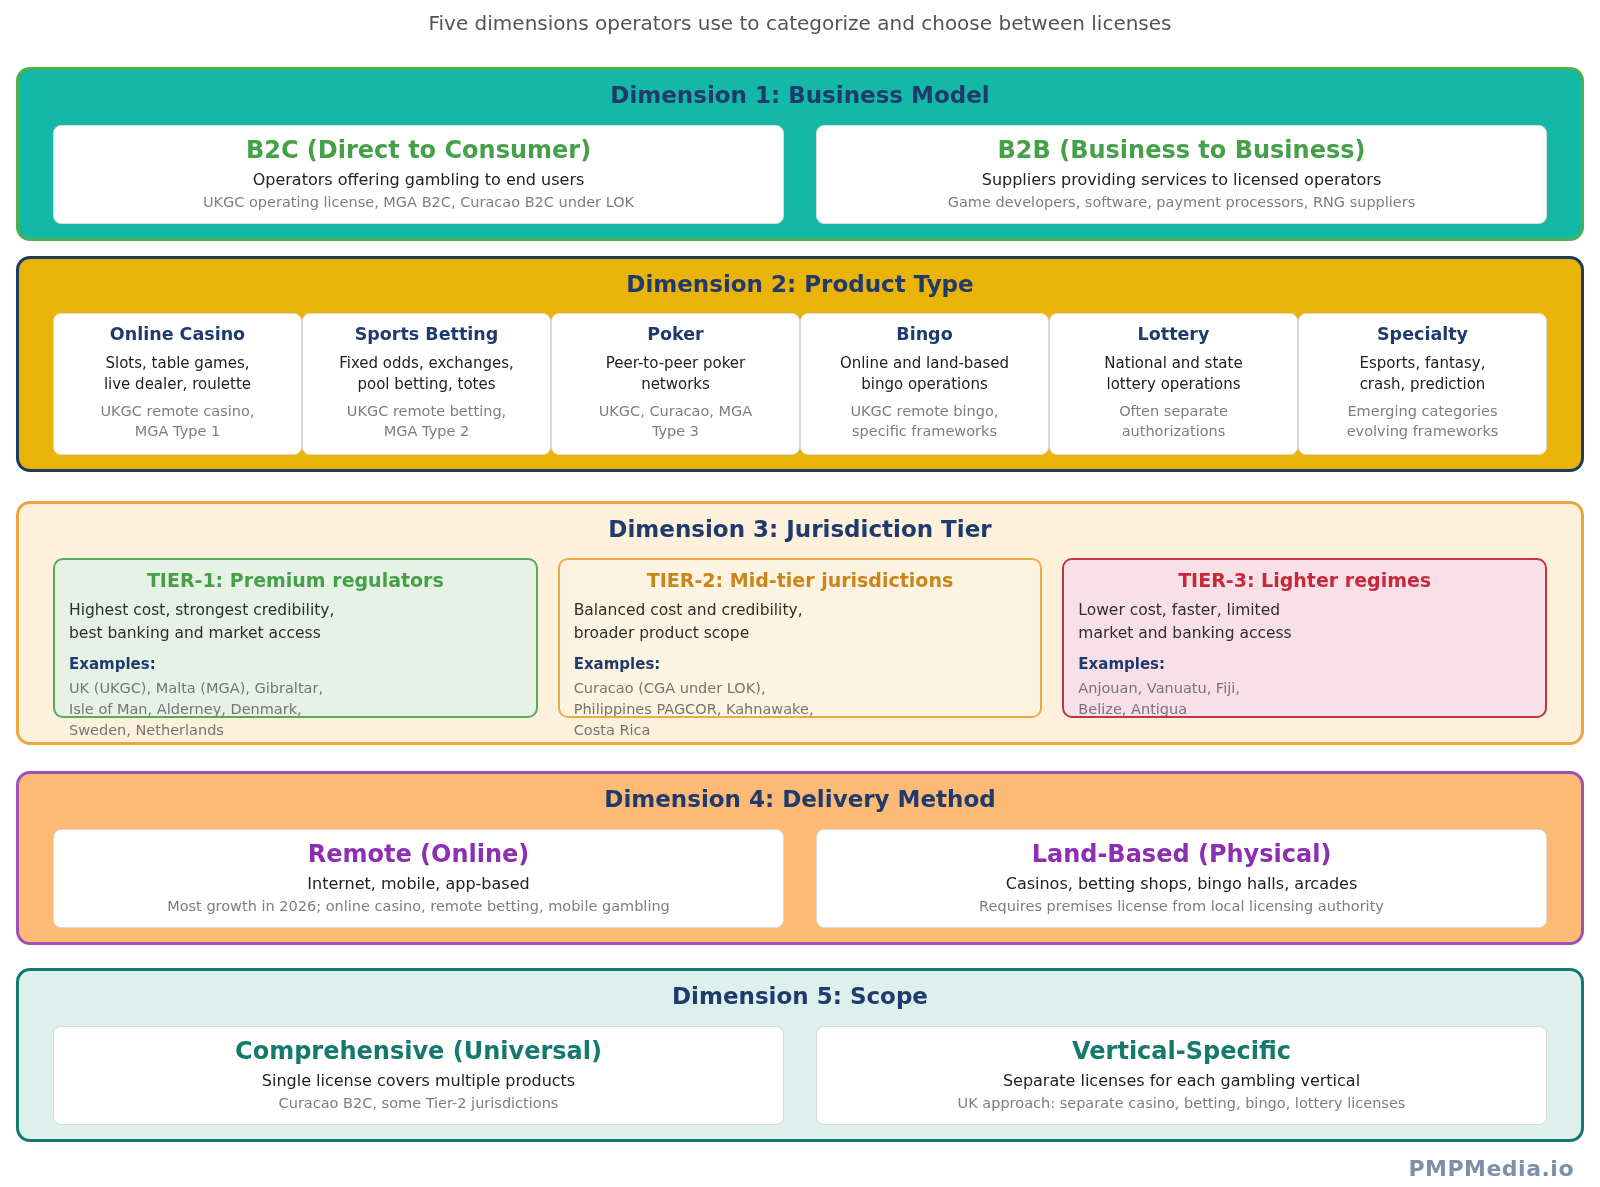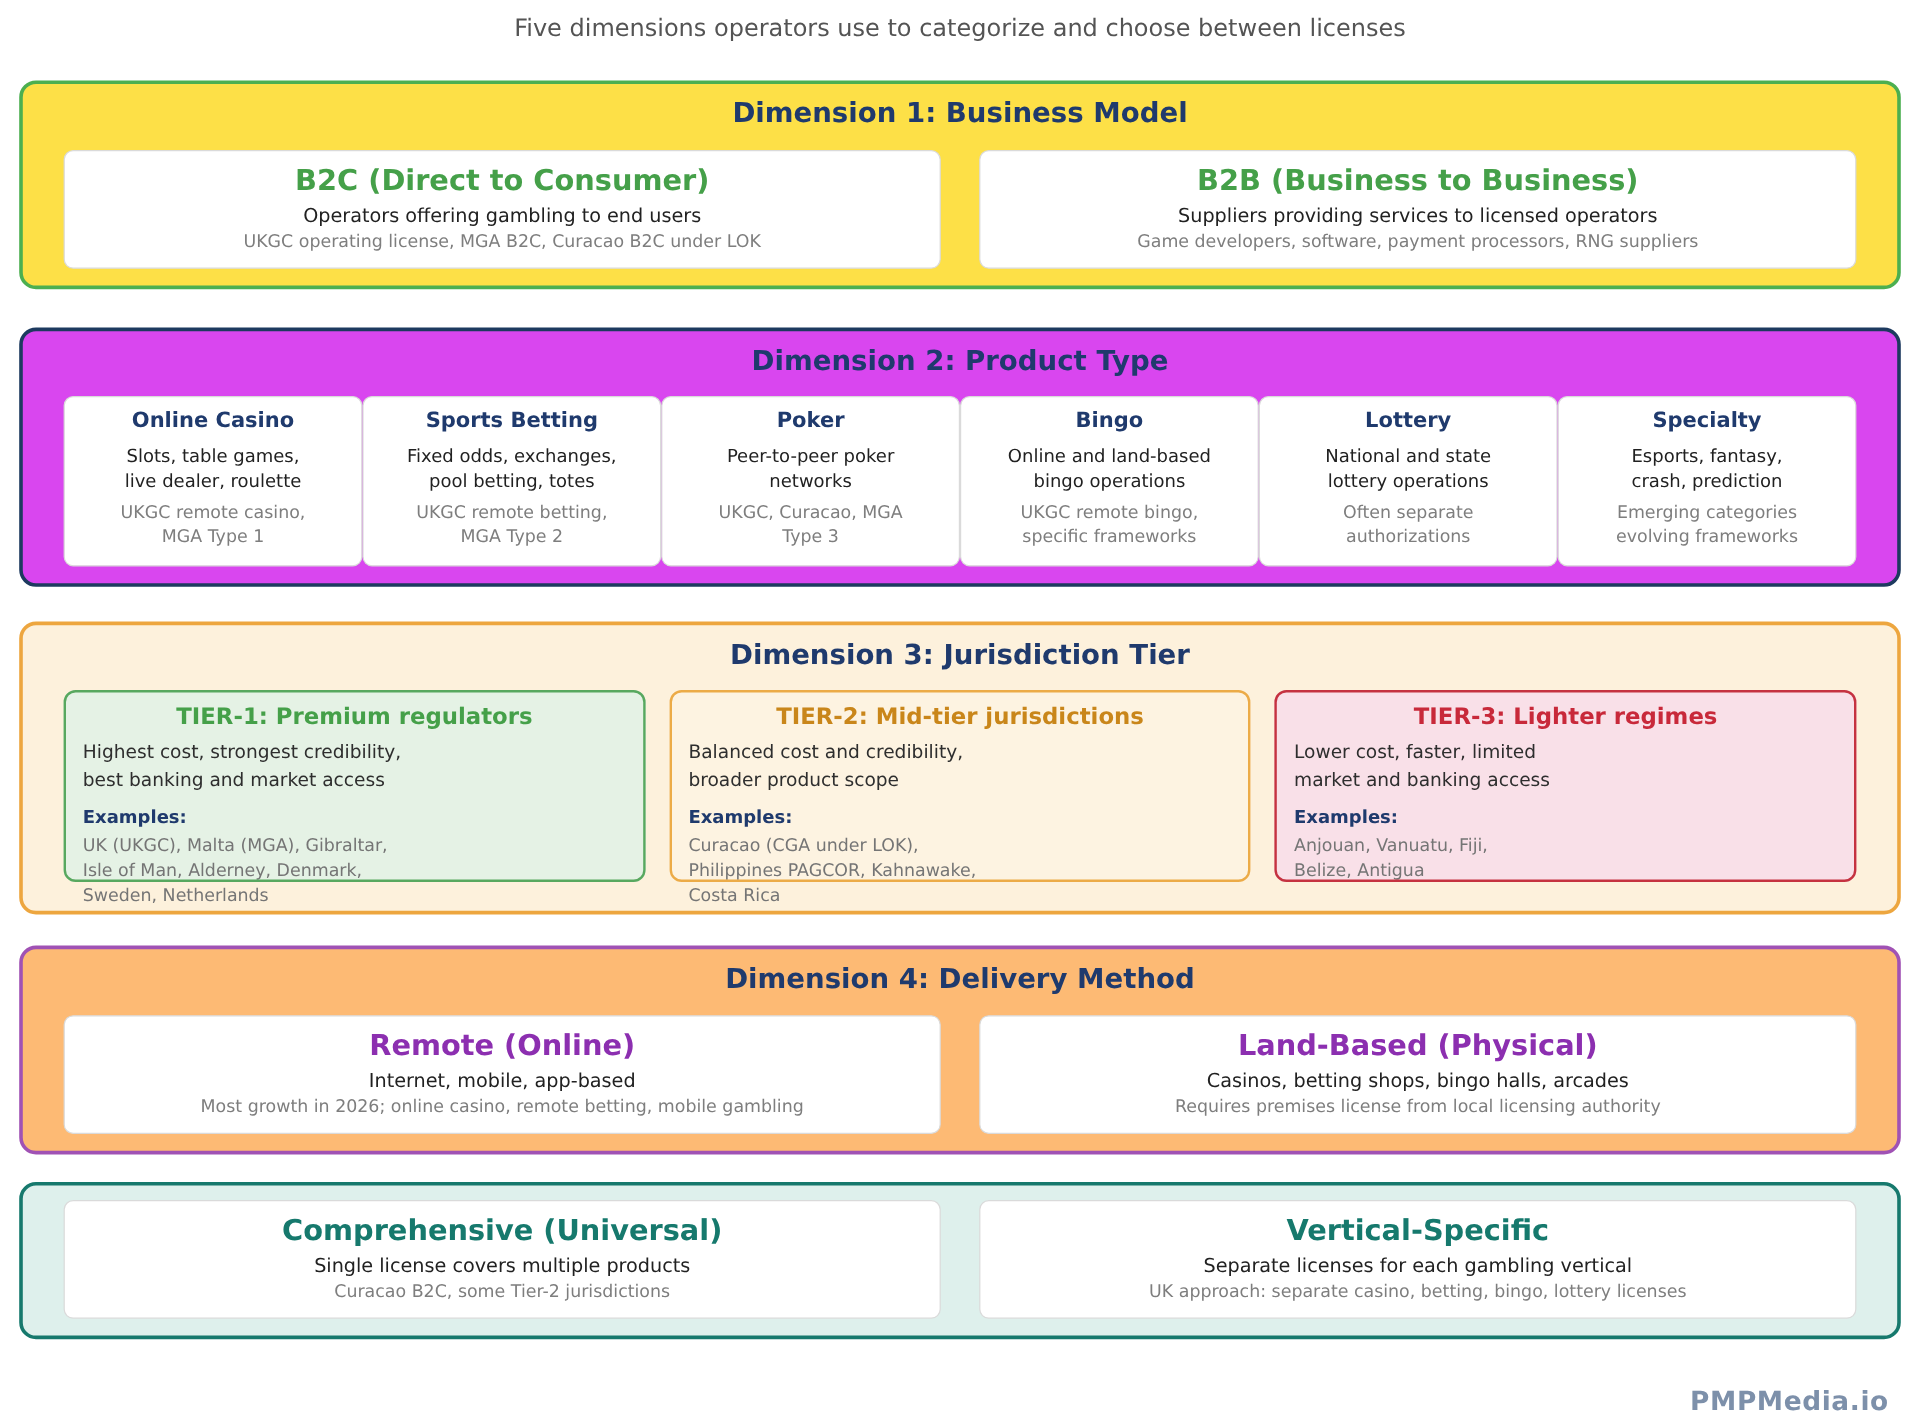--- a/index.html
+++ b/index.html
@@ -5,22 +5,22 @@
   * { margin:0; padding:0; box-sizing:border-box; }
   body { background:#ffffff; font-family:"DejaVu Sans","Liberation Sans",sans-serif; }
   .page { position:relative; width:1600px; height:1187px; background:#ffffff; overflow:hidden; padding:0 16px; }
 
   .page-title { padding-top:13px; text-align:center; font-size:29px; font-weight:bold; color:#213c72; letter-spacing:-0.3px; line-height:1.15; }
   .page-subtitle { margin-top:10px; text-align:center; font-size:20px; color:#545454; line-height:1.3; }
 
   .panel { border-radius:14px; padding:12px 34px 14px; }
   .panel-title { text-align:center; font-size:23px; font-weight:bold; color:#1f3a6d; line-height:1.2; margin-bottom:15px; }
 
-  .p1 { margin-top:31px; background:#fde047; border:3px solid #4caf50; }
-  .p2 { margin-top:32px; background:#d946ef; border:3px solid #1d3a5f; }
+  .p1 { margin-top:31px; background:#14b8a6; border:3px solid #4caf50; }
+  .p2 { margin-top:15px; background:#eab308; border:3px solid #1d3a5f; }
   .p3 { margin-top:29px; background:#fdf1dc; border:3px solid #eda63f; padding-bottom:24px; }
   .p4 { margin-top:26px; background:#fdba74; border:3px solid #a052b4; }
   .p5 { margin-top:23px; background:#def0ec; border:3px solid #16796d; }
 
   .row { display:flex; }
   .row-2 { gap:32px; }
   .row-6 { }
   .row-3 { gap:20px; }
   .row > * { flex:1; min-width:0; }
 
@@ -168,20 +168,21 @@
       </div>
       <div class="card">
         <div class="card-heading purple-h">Land-Based (Physical)</div>
         <div class="card-body">Casinos, betting shops, bingo halls, arcades</div>
         <div class="card-note">Requires premises license from local licensing authority</div>
       </div>
     </div>
   </section>
 
   <section class="panel p5">
+    <div class="panel-title">Dimension 5: Scope</div>
     <div class="row row-2">
       <div class="card">
         <div class="card-heading teal-h">Comprehensive (Universal)</div>
         <div class="card-body">Single license covers multiple products</div>
         <div class="card-note">Curacao B2C, some Tier-2 jurisdictions</div>
       </div>
       <div class="card">
         <div class="card-heading teal-h">Vertical-Specific</div>
         <div class="card-body">Separate licenses for each gambling vertical</div>
         <div class="card-note">UK approach: separate casino, betting, bingo, lottery licenses</div>

